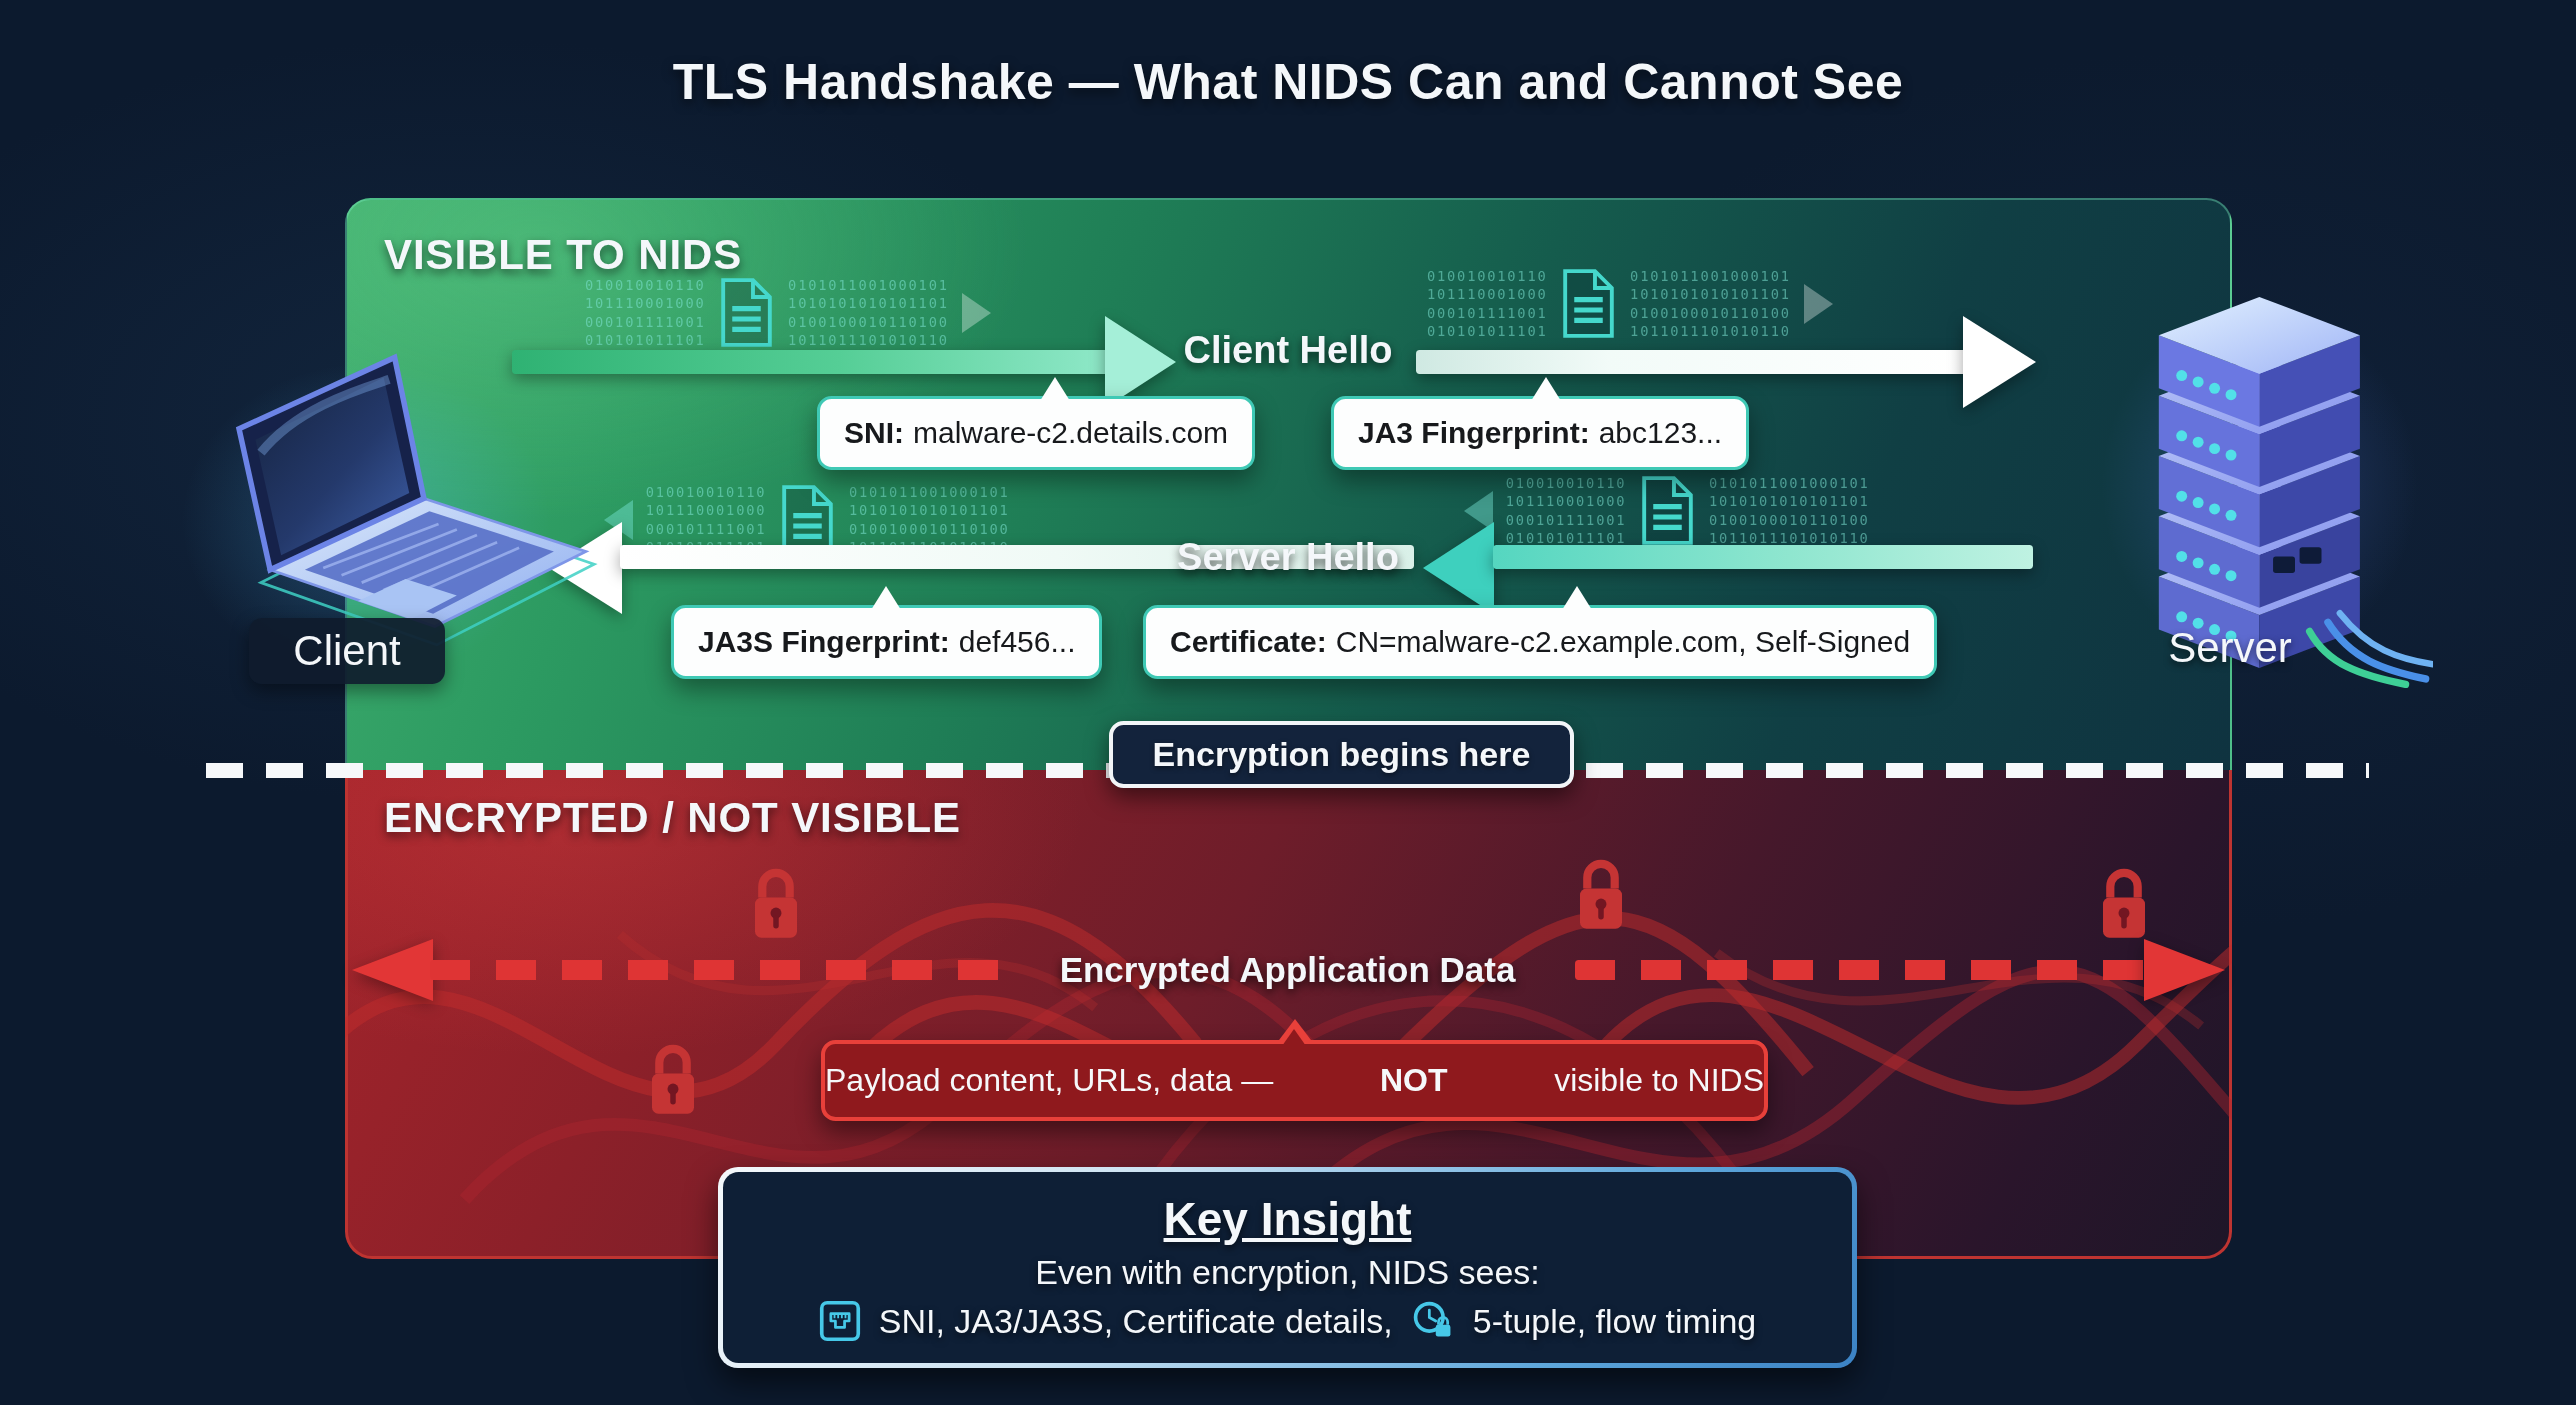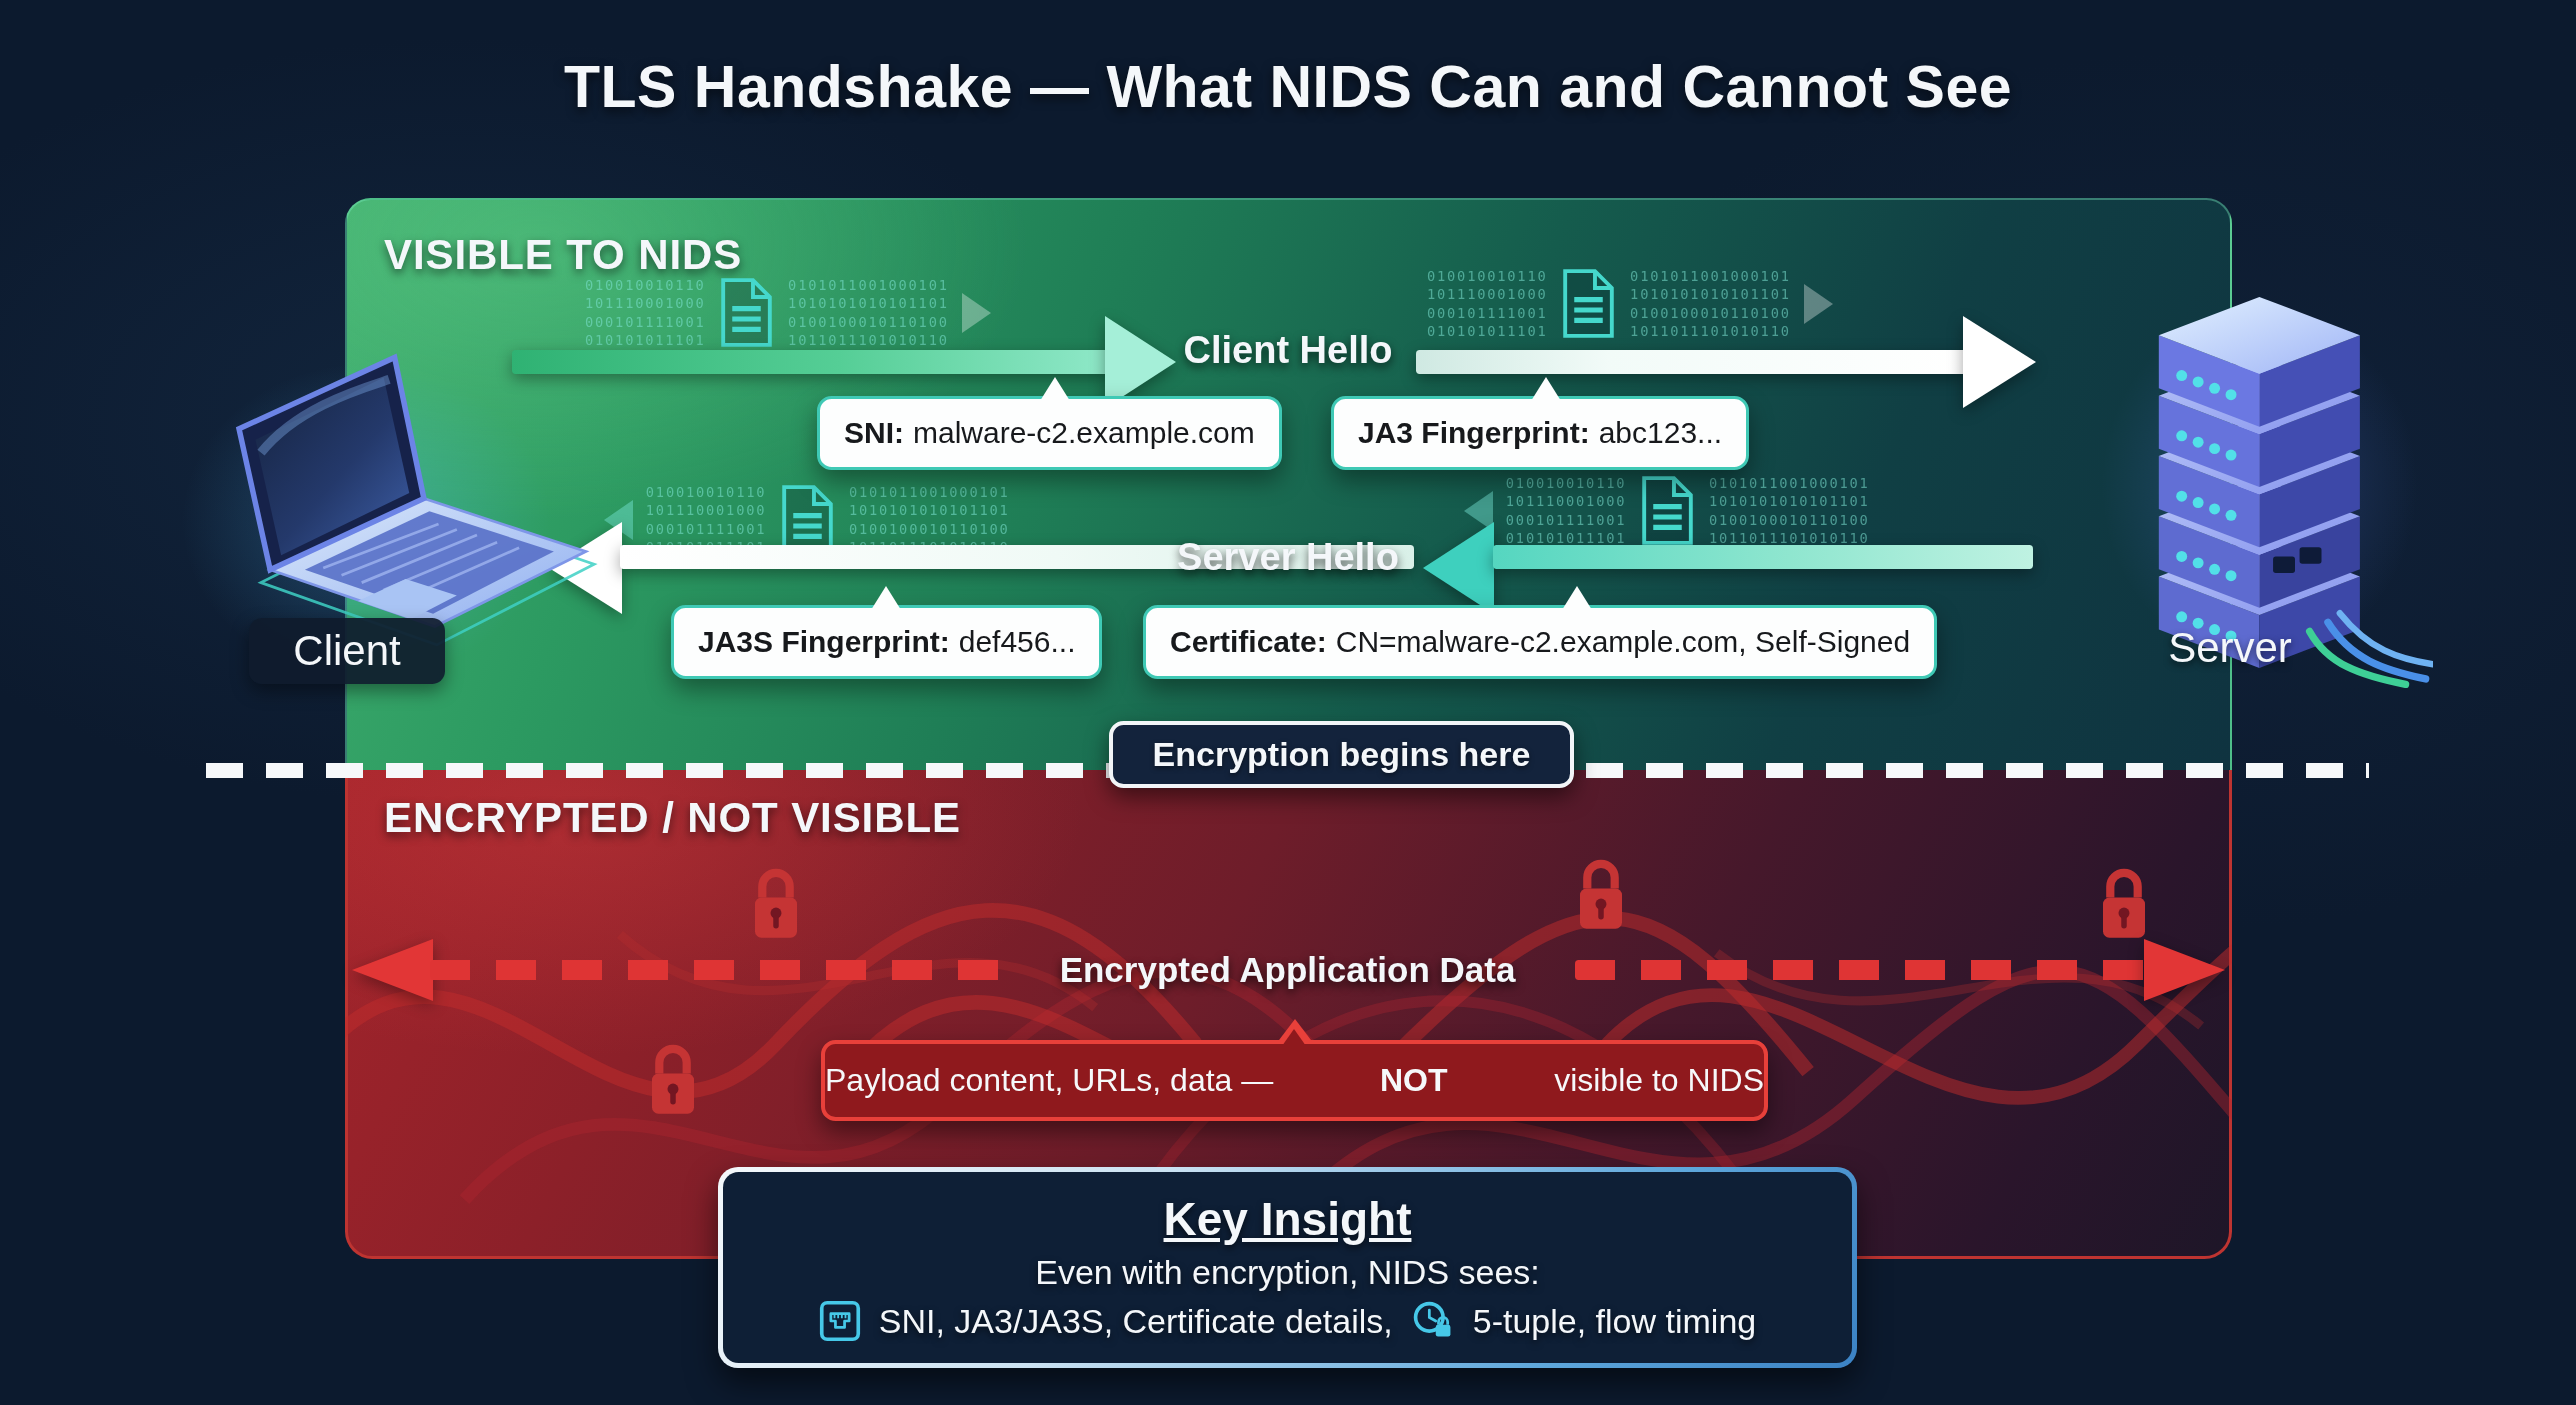--- a/index.html
+++ b/index.html
@@ -7,21 +7,21 @@
     position:relative;width:2576px;height:1405px;overflow:hidden;
     background:radial-gradient(1098px 640px at 18% 30%, #12253d 0%, rgba(18,37,61,0) 60%),
                radial-gradient(1098px 732px at 85% 35%, #102138 0%, rgba(16,33,56,0) 60%),
                #0C1A2E;
     font-family:"Liberation Sans", sans-serif;color:#F4F7FA;
   }
   .abs{position:absolute;}
   .ctr{display:flex;align-items:center;justify-content:center;}
 
   
-  .title{left:0;right:0;top:53px;text-align:center;font-size:59px;font-weight:700;
+  .title{left:0;right:0;top:53px;text-align:center;font-size:50px;font-weight:700;
     letter-spacing:0.5px;text-shadow:0 3.7px 11px rgba(0,0,0,.6);}
 
   
   .panel-green{left:345px;top:198px;width:1887px;height:573px;box-sizing:border-box;
     border:2.7px solid rgba(120,235,190,.40);border-bottom:none;border-radius:25.6px 25.6px 0 0;
     background:
       radial-gradient(823px 457px at 10% 8%, rgba(130,235,160,.28), rgba(130,235,160,0) 60%),
       linear-gradient(112deg,#3FAE6E 0%,#2C9A61 18%,#1F7E56 38%,#155C4D 58%,#103F44 78%,#0F3340 100%);}
   .panel-red{left:345px;top:770px;width:1887px;height:489px;box-sizing:border-box;
     border:3.7px solid #BE3431;border-top:none;border-radius:0 0 27.4px 27.4px;
@@ -188,21 +188,21 @@
 
   <div class="abs tail z4" style="left:512px;top:350px;width:596px;background:linear-gradient(90deg,#2FB273,#55CE96 55%,#8FE8C8);"></div>
   <div class="abs head z4" style="left:1105px;top:316px;border-top:46px solid transparent;border-bottom:46px solid transparent;border-left:71px solid #A5EFD8;"></div>
   <div class="abs flow-label z4" style="left:1105px;top:329px;width:366px;">Client Hello</div>
   <div class="abs tail z4" style="left:1416px;top:350px;width:551px;background:linear-gradient(90deg,#CFE9E2,#F2FBF8 35%,#FFFFFF);"></div>
   <div class="abs head z4" style="left:1963px;top:316px;border-top:46px solid transparent;border-bottom:46px solid transparent;border-left:73px solid #FFFFFF;"></div>
 
   <div class="abs callout z5" style="left:817px;top:396px;">
     <div class="ptr" style="left:220px;"></div>
     <span class="co-label">SNI:</span>
-    <span class="co-value">malware-c2.example.com</span>
+    <span class="co-value">malware-c2.details.com</span>
   </div>
   <div class="abs callout z5" style="left:1331px;top:396px;">
     <div class="ptr" style="left:197px;"></div>
     <span class="co-label">JA3 Fingerprint:</span>
     <span class="co-value">abc123...</span>
   </div>
 
   <div class="abs cluster z3" style="left:604px;top:483px;">
     <div class="chev-l"></div>
     <div class="bin" style="text-align:right;">010010010110

